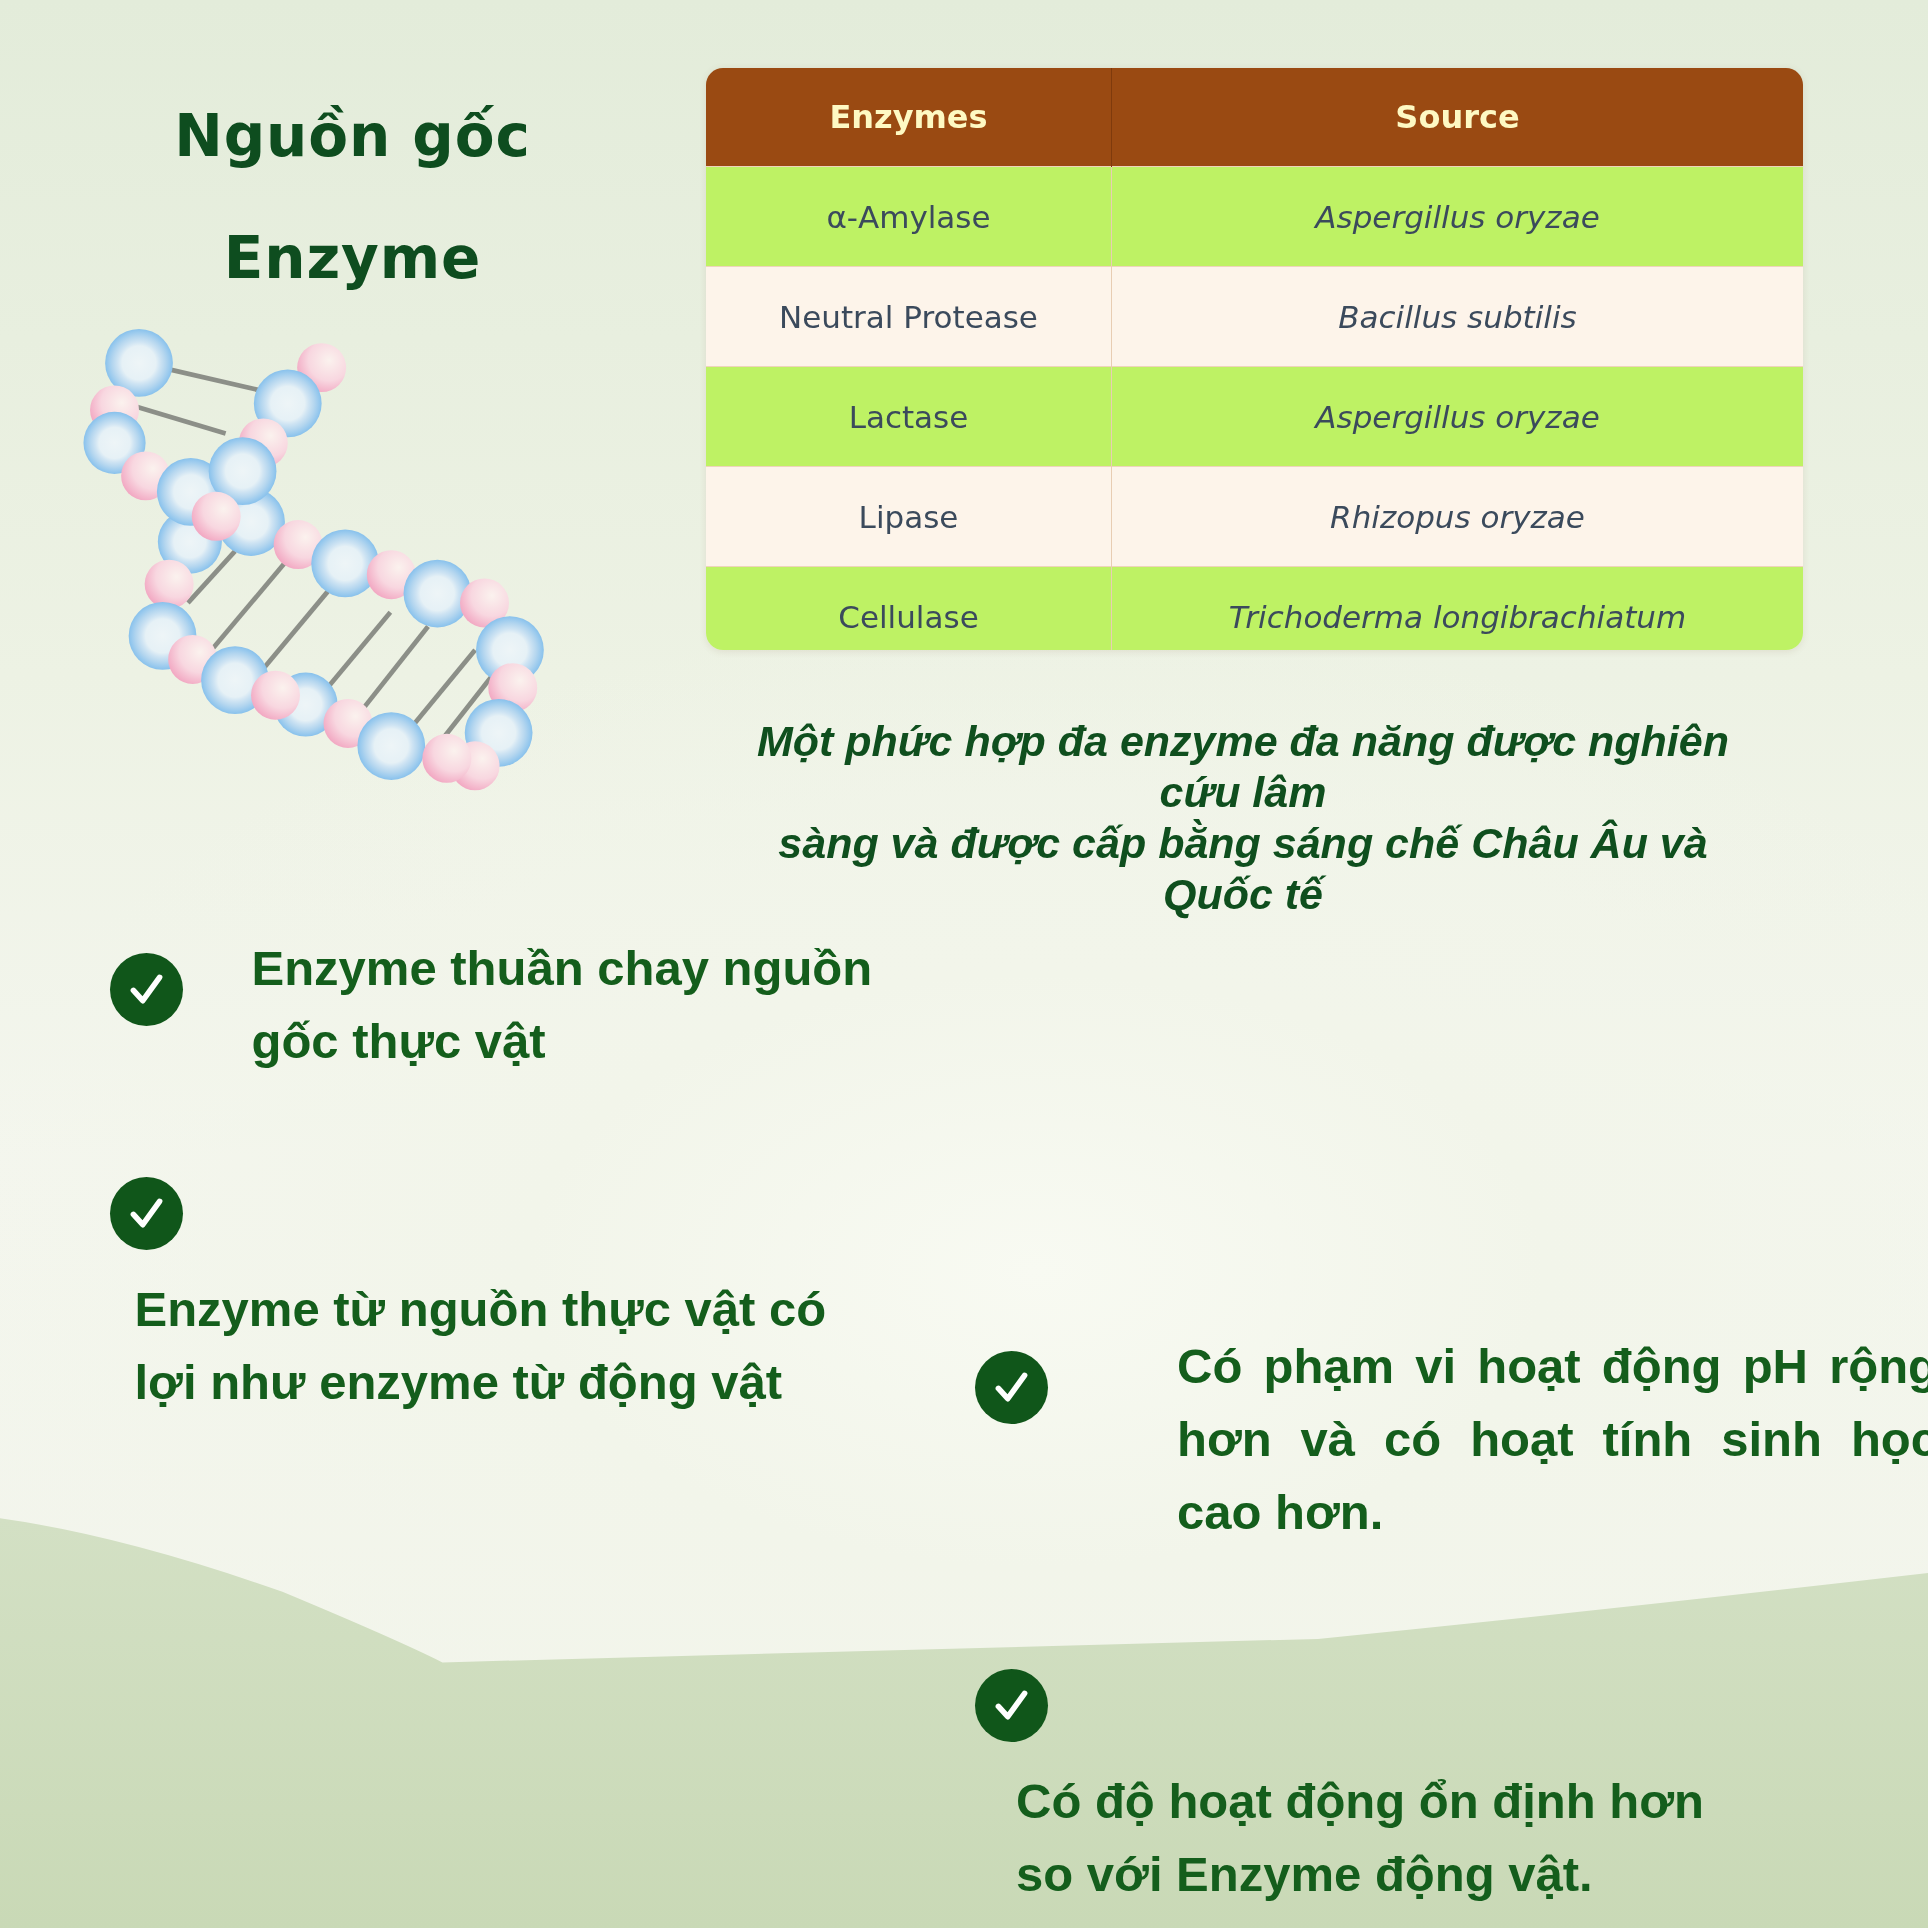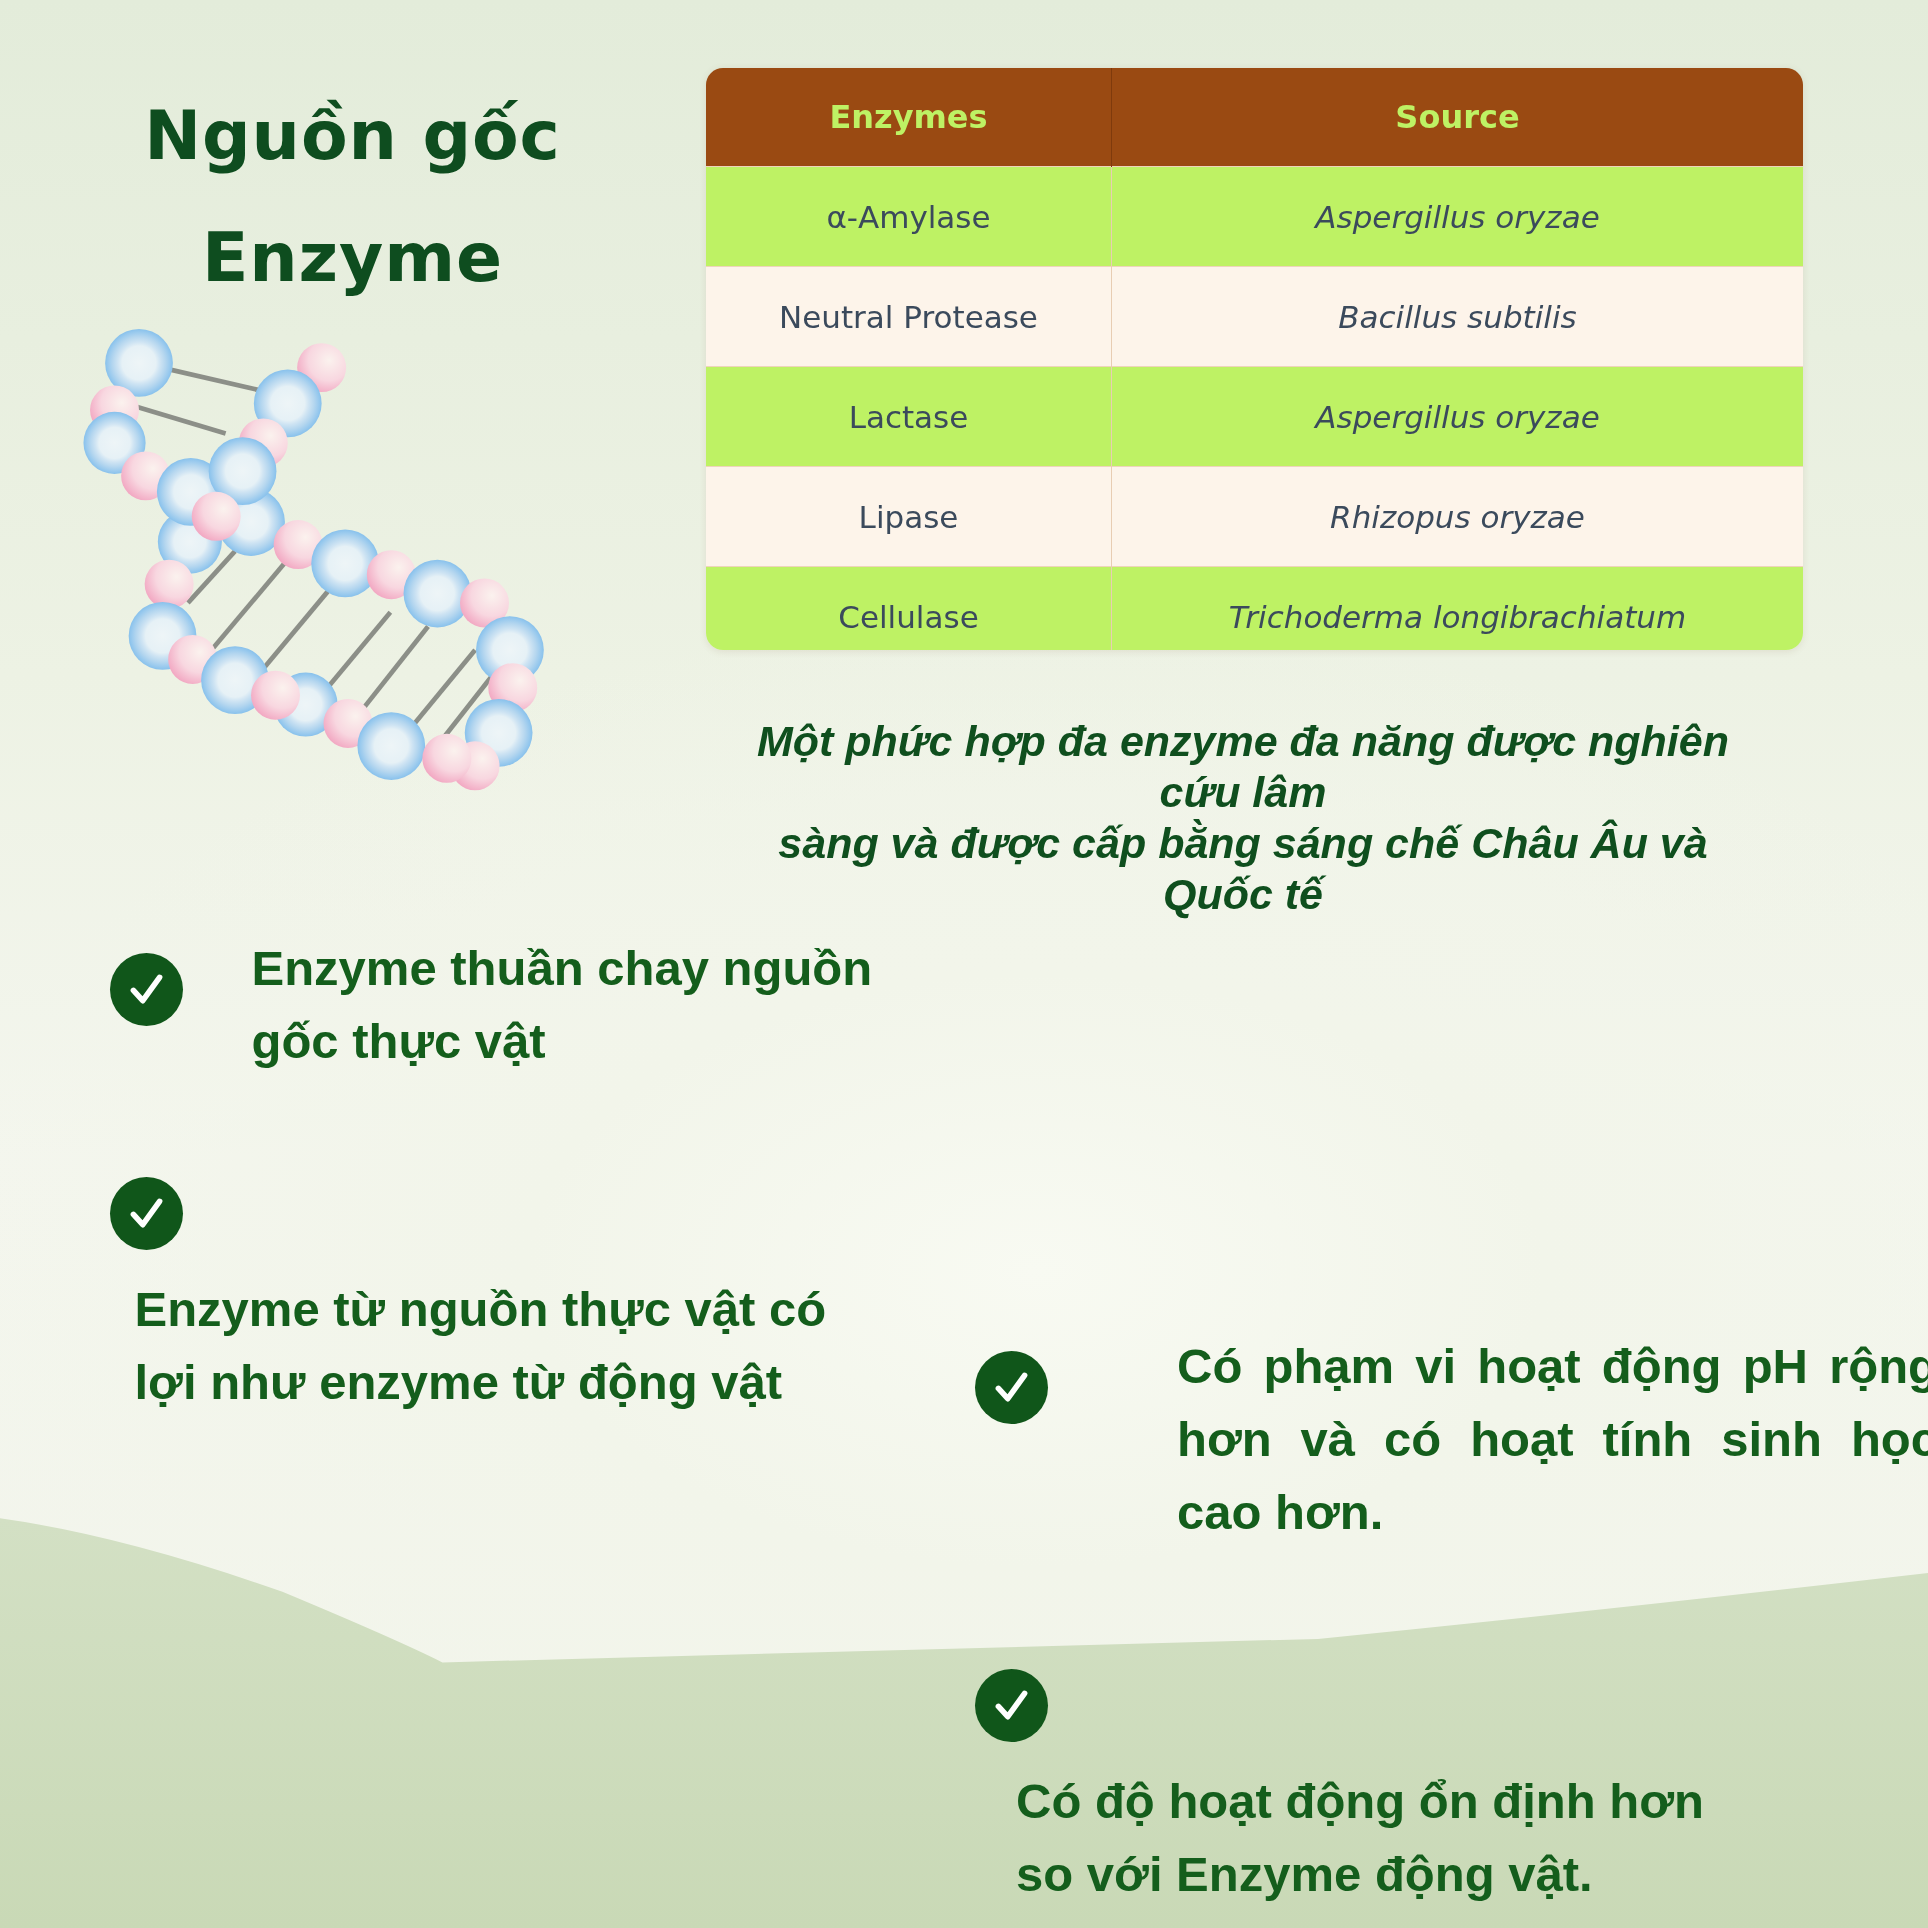--- a/index.html
+++ b/index.html
@@ -8,32 +8,32 @@
     font-family:"Liberation Sans", sans-serif;
     background: radial-gradient(ellipse 1130px 659px at 1036px 1271px, #f8faf2 0%, #f2f5ea 45%, rgba(230,238,218,0) 100%),
                 linear-gradient(180deg, #e3ecda 0%, #edf2e4 35%, #f4f6ee 60%, #f1f4ea 100%);
   }
   .hill {
     position:absolute; left:0; top:1507px; width:1928px; height:422px;
   }
   .title {
     position:absolute; left:89px; top:75px; width:527px;
     text-align:center; color:#0e4d1f; font-weight:700;
-    font-size:68px; line-height:122px; letter-spacing:0.9px;
+    font-size:58px; line-height:122px; letter-spacing:0.9px;
     font-family:"DejaVu Sans", sans-serif;
   }
   .dna { position:absolute; left:75px; top:311px; width:546px; height:518px; }
   .table-wrap {
     position:absolute; left:706px; top:68px; width:1097px; height:582px;
     border-radius:17px; overflow:hidden;
     box-shadow:0 1.9px 7.5px rgba(120,90,60,0.12);
   }
   table { border-collapse:collapse; width:100%; height:100%; table-layout:fixed; }
   th {
-    background:#9a4a12; color:#bef264; font-weight:700; font-size:32px; height:96px;
+    background:#9a4a12; color:#fef9c3; font-weight:700; font-size:32px; height:96px;
     font-family:"DejaVu Sans", sans-serif;
   }
   th:first-child { width:403px; border-right:0.9px solid #7f3a0c; }
   td {
     height:97px; text-align:center; font-size:31px; color:#3b4a5c;
     font-family:"DejaVu Sans", sans-serif;
     border-top:0.9px solid #efd4bb;
   }
   td:first-child { border-right:0.9px solid #e8cdb3; }
   tr.odd td { background:#bef264; }

